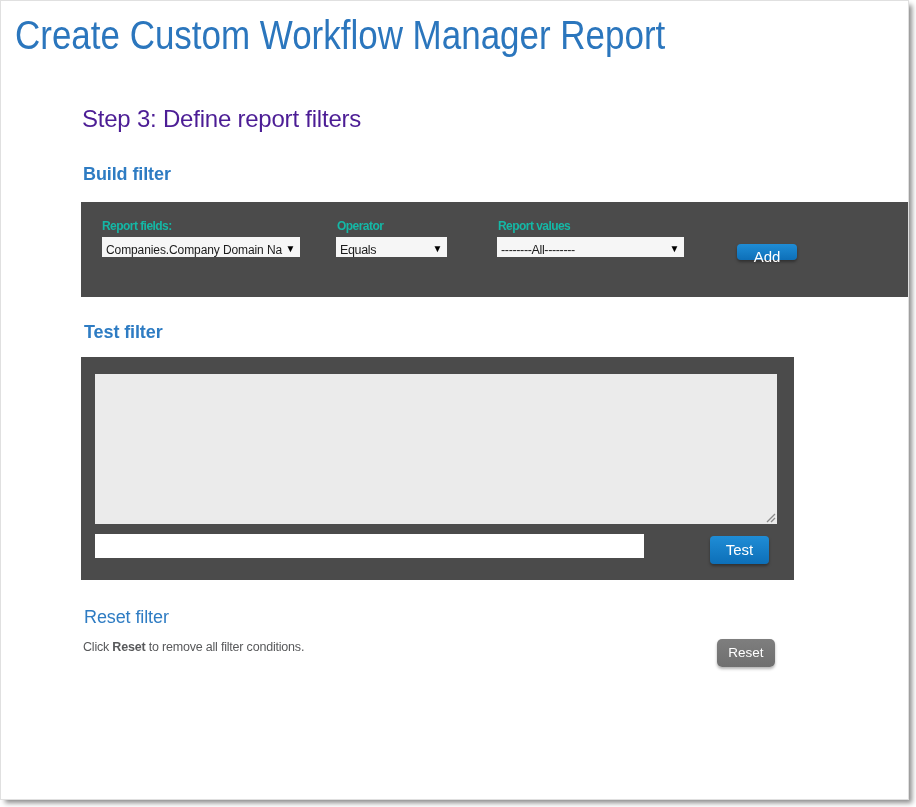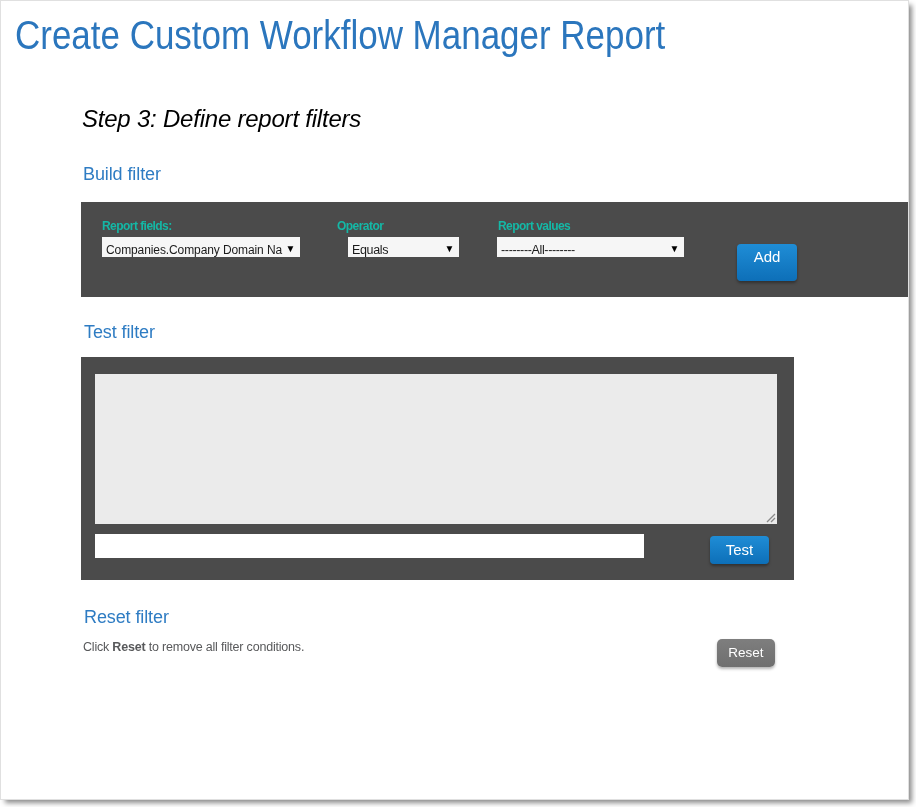--- a/index.html
+++ b/index.html
@@ -4,52 +4,52 @@
 <style>
   * { margin:0; padding:0; box-sizing:border-box; }
   html,body { width:916px; height:807px; background:#ffffff; overflow:hidden;
     font-family:"Liberation Sans", sans-serif; }
   #card { position:absolute; left:1px; top:1px; width:907px; height:798px;
     background:#fff; box-shadow:0 0 0 1px #e0e0e0, 4px 4px 5px rgba(0,0,0,0.45); }
   .abs { position:absolute; }
   h1 { position:absolute; left:14px; top:14px; font-size:40px; font-weight:400;
     color:#2b76bd; line-height:1; transform:scaleX(0.874); transform-origin:0 0; white-space:nowrap; }
   h2 { position:absolute; left:81px; top:106px; font-size:24px; font-weight:400;
-    color:#000000; letter-spacing:-0.22px; line-height:1;font-style:italic; }
+    color:#4c1d95; letter-spacing:-0.22px; line-height:1; }
   .h3 { position:absolute; font-size:18px; font-weight:400; color:#2e7cc3; letter-spacing:-0.1px; line-height:1; }
   .panel { position:absolute; background:#4b4b4b; }
   .plabel { position:absolute; color:#14b8a6; font-size:12px; font-weight:700; letter-spacing:-0.55px; line-height:1; }
   .sel { position:absolute; top:35px; height:20px; background:#f6f6f6;
     font-size:12.5px; letter-spacing:-0.35px; color:#1b1b1b; line-height:27px; padding-left:4px; white-space:nowrap; overflow:hidden; }
   .sel .arr { position:absolute; right:2px; top:0; width:15px; font-size:10px; color:#000; line-height:24px; background:#f6f6f6; text-align:center; letter-spacing:0; }
   .btnblue { position:absolute; background:linear-gradient(#1f8dd6,#0d6fb8);
     border-radius:4px; color:#fff; text-align:center; box-shadow:0 2px 3px rgba(0,0,0,0.35); }
   #footer { position:absolute; left:0; top:696px; width:907px; height:102px; background:#0d80c5; }
   .dot { position:absolute; width:12px; height:12px; border-radius:50%; background:#49a2da; top:49px; }
   .dot.active { background:#ffffff; width:13px; height:13px; }
 </style>
 </head>
 <body>
 <div id="card">
   <h1>Create Custom Workflow Manager Report</h1>
   <h2>Step 3: Define report filters</h2>
 
-  <div class="h3" style="left:82px; top:164px;">Build filter</div>
+  <div class="h3" style="left:82px; top:164px;font-weight:bold;">Build filter</div>
 
   <div class="panel" id="buildpanel" style="left:80px; top:201px; width:827px; height:95px;">
     <div class="plabel" style="left:21px; top:18px;">Report fields:</div>
     <div class="sel" style="left:21px; width:198px; font-size:12px; letter-spacing:-0.1px;">Companies.Company Domain Na<span class="arr">▼</span></div>
     <div class="plabel" style="left:256px; top:18px;">Operator</div>
-    <div class="sel" style="left:255px; width:111px;margin-left:12px;">Equals<span class="arr">▼</span></div>
+    <div class="sel" style="left:255px; width:111px;">Equals<span class="arr">▼</span></div>
     <div class="plabel" style="left:417px; top:18px;text-align:center;">Report values</div>
     <div class="sel" style="left:416px; width:187px;">--------All--------<span class="arr">▼</span></div>
-    <div class="btnblue" style="left:656px; top:42px; width:60px; height:37px; font-size:15px; line-height:26px;">Add</div>
+    <div class="btnblue" style="left:656px; top:42px; width:60px; height:16px; font-size:15px; line-height:26px;">Add</div>
   </div>
 
-  <div class="h3" style="left:83px; top:322px;">Test filter</div>
+  <div class="h3" style="left:83px; top:322px;font-weight:bold;">Test filter</div>
 
   <div class="panel" id="testpanel" style="left:80px; top:356px; width:713px; height:223px;">
     <div class="abs" style="left:14px; top:17px; width:682px; height:150px; background:#ebebeb;">
       <svg class="abs" style="right:1px; bottom:1px;" width="12" height="12">
         <path d="M11 3 L3 11 M11 7 L7 11" stroke="#8a8a8a" stroke-width="1.3" fill="none"></path>
       </svg>
     </div>
     <div class="abs" style="left:14px; top:177px; width:549px; height:24px; background:#ffffff;"></div>
     <div class="btnblue" style="left:594px; top:179px; width:59px; height:28px; font-size:15px; line-height:27px;margin-left:35px;">Test</div>
   </div>

